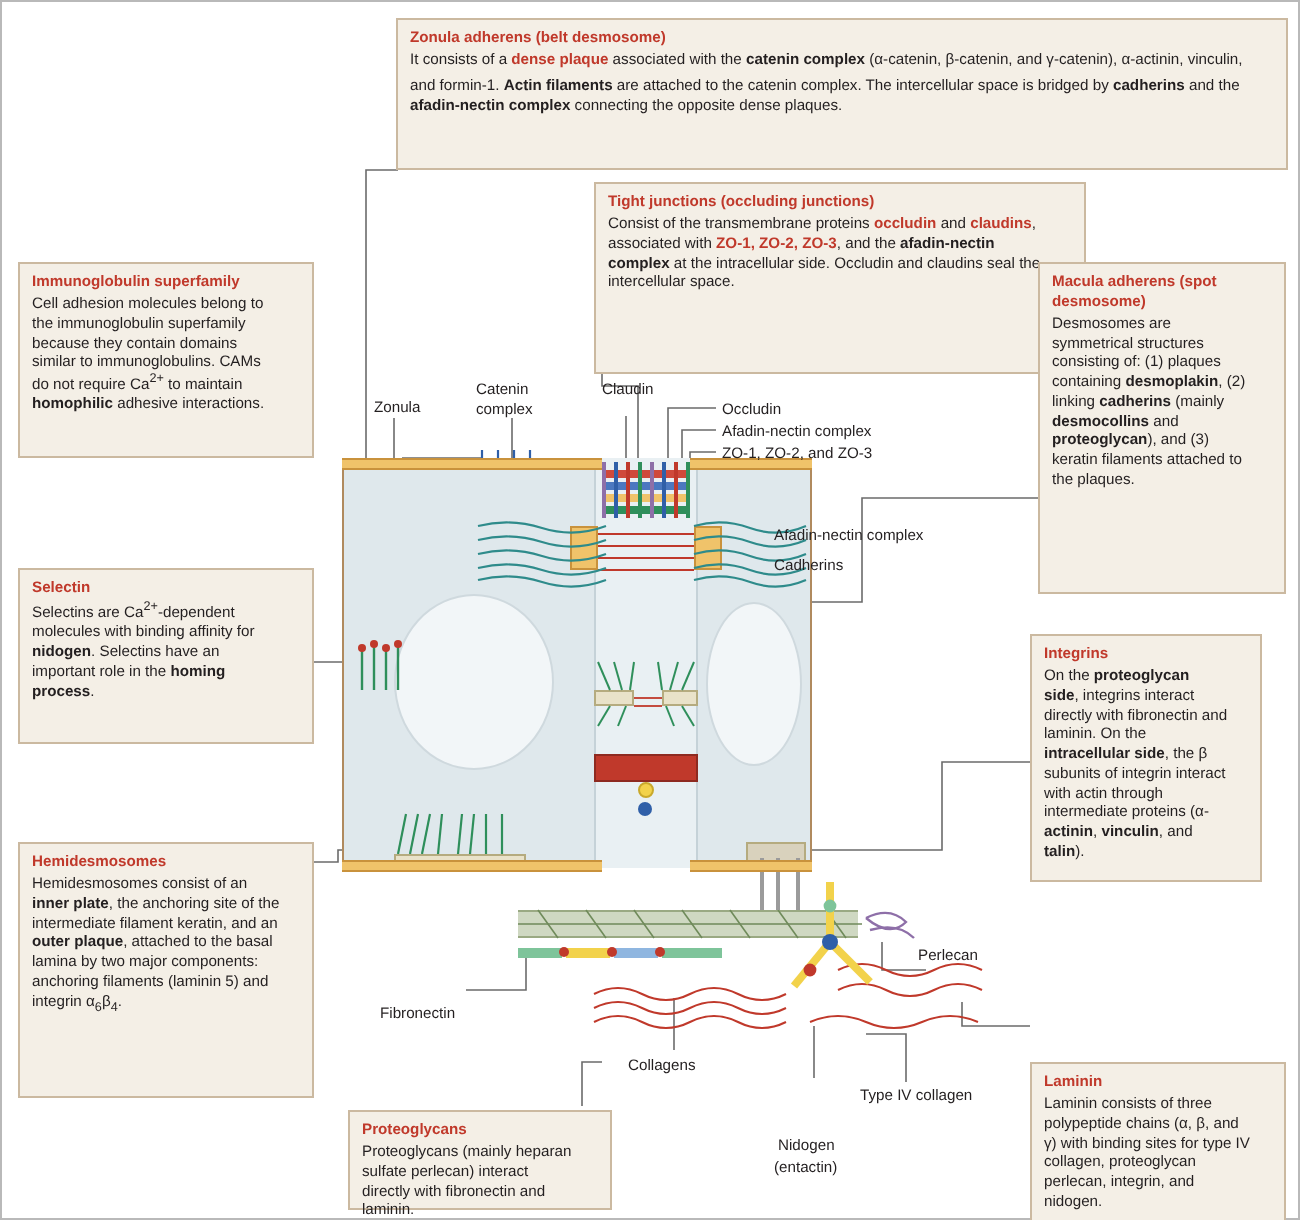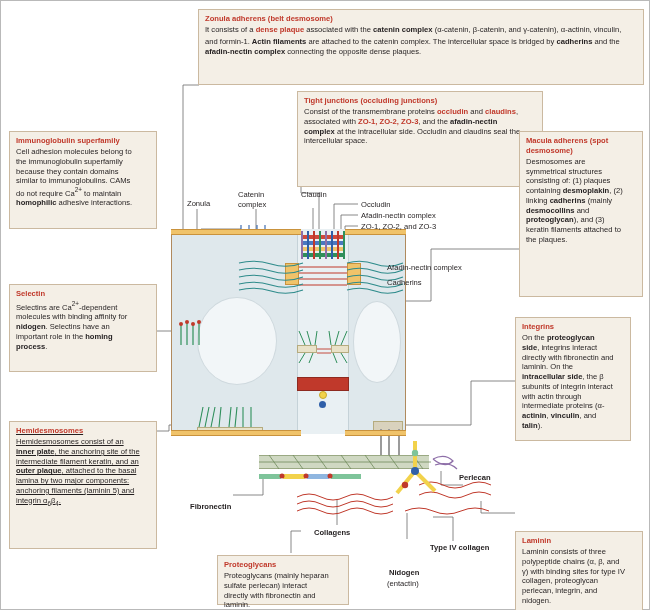--- a/index.html
+++ b/index.html
@@ -50,21 +50,21 @@
     background:#f2f6f8;
     border:1px solid #cfd9de;
     border-radius:50%;
   }
   .label {
     position:absolute;
     font-size:7.6px;
     color:#231f20;
     white-space:nowrap;
   }
-  .labelb { font-weight:bold; }
+  .labelb { font-weight:normal; }
   
   .sh { position:absolute; box-sizing:border-box; }
   .memb {
     position:absolute;
     background:#f0c36a;
     border-top:1px solid #c9923c;
     border-bottom:1px solid #c9923c;
   }
   .basal {
     position:absolute;
@@ -352,26 +352,26 @@
   <div class="box" style="left:518px;top:130px;width:124px;height:166px;">
     <span class="hd">Macula adherens (spot desmosome)</span>
     <span class="bd">Desmosomes are symmetrical structures consisting of: (1) plaques containing <span class="bk">desmoplakin</span>, (2) linking <span class="bk">cadherins</span> (mainly <span class="bk">desmocollins</span> and <span class="bk">proteoglycan</span>), and (3) keratin filaments attached to the plaques.</span>
   </div>
 
   <div class="box" style="left:514px;top:316px;width:116px;height:124px;">
     <span class="hd">Integrins</span>
     <span class="bd">On the <span class="bk">proteoglycan side</span>, integrins interact directly with fibronectin and laminin. On the <span class="bk">intracellular side</span>, the β subunits of integrin interact with actin through intermediate proteins (α-<span class="bk">actinin</span>, <span class="bk">vinculin</span>, and <span class="bk">talin</span>).</span>
   </div>
 
-  <div class="box" style="left:8px;top:420px;width:148px;height:128px;text-decoration:underline;">
+  <div class="box" style="left:8px;top:420px;width:148px;height:128px;">
     <span class="hd">Hemidesmosomes</span>
     <span class="bd">Hemidesmosomes consist of an <span class="bk">inner plate</span>, the anchoring site of the intermediate filament keratin, and an <span class="bk">outer plaque</span>, attached to the basal lamina by two major components: anchoring filaments (laminin 5) and integrin α<sub>6</sub>β<sub>4</sub>.</span>
   </div>
 
-  <div class="box" style="left:173px;top:554px;width:132px;height:50px;margin-left:43px;">
+  <div class="box" style="left:173px;top:554px;width:132px;height:50px;">
     <span class="hd">Proteoglycans</span>
     <span class="bd">Proteoglycans (mainly heparan sulfate perlecan) interact directly with fibronectin and laminin.</span>
   </div>
 
   <div class="box" style="left:514px;top:504px;width:128px;height:96px;margin-top:26px;">
     <span class="hd">Laminin</span>
     <span class="bd">Laminin consists of three polypeptide chains (α, β, and γ) with binding sites for type IV collagen, proteoglycan perlecan, integrin, and nidogen.</span>
   </div>
 
 </div>

